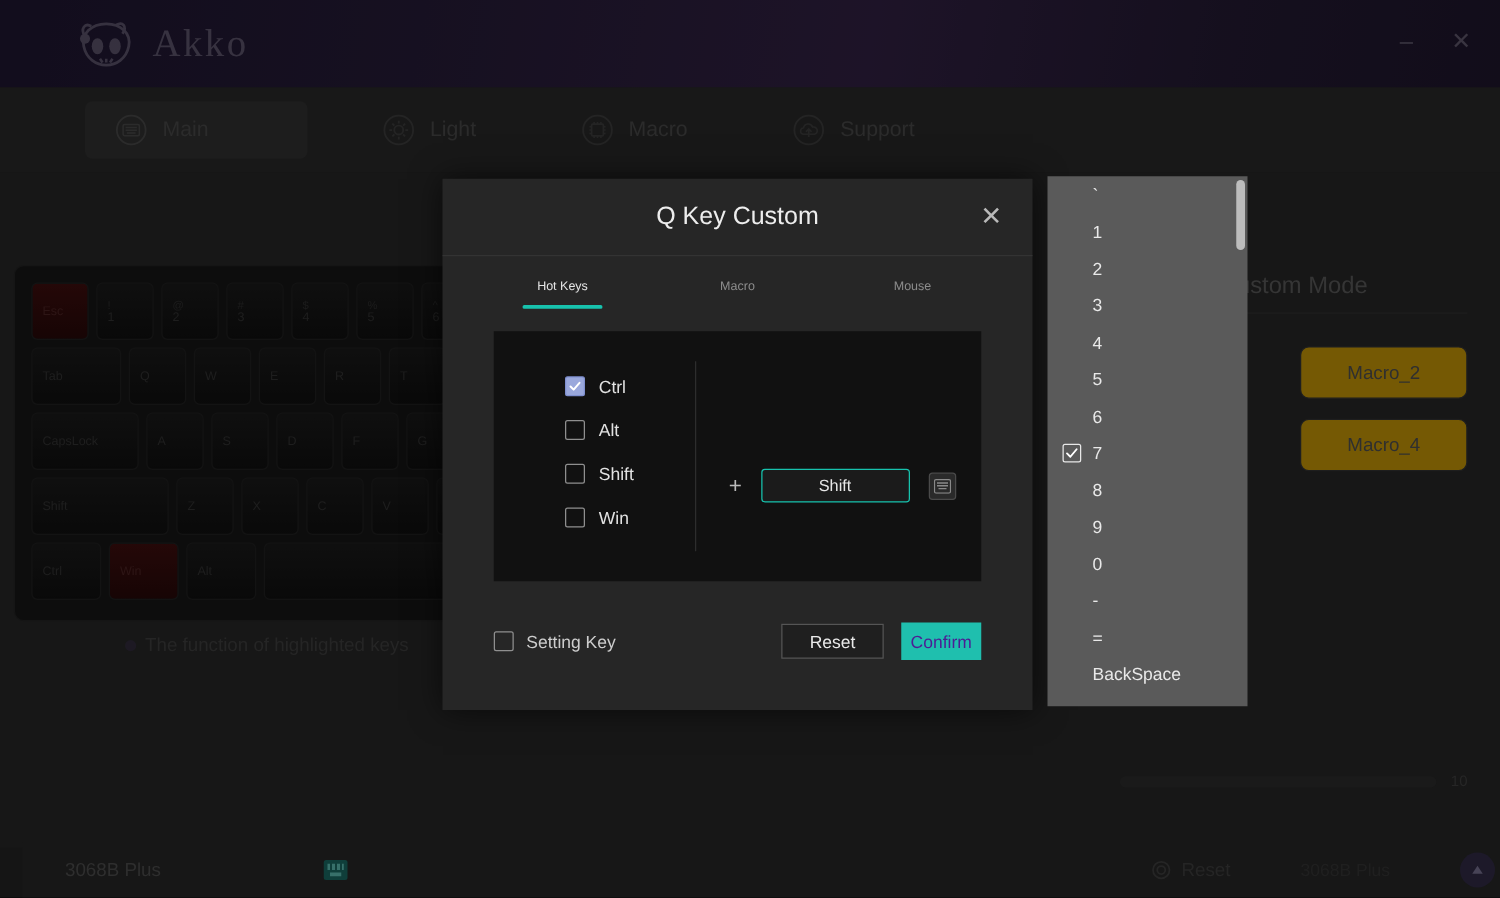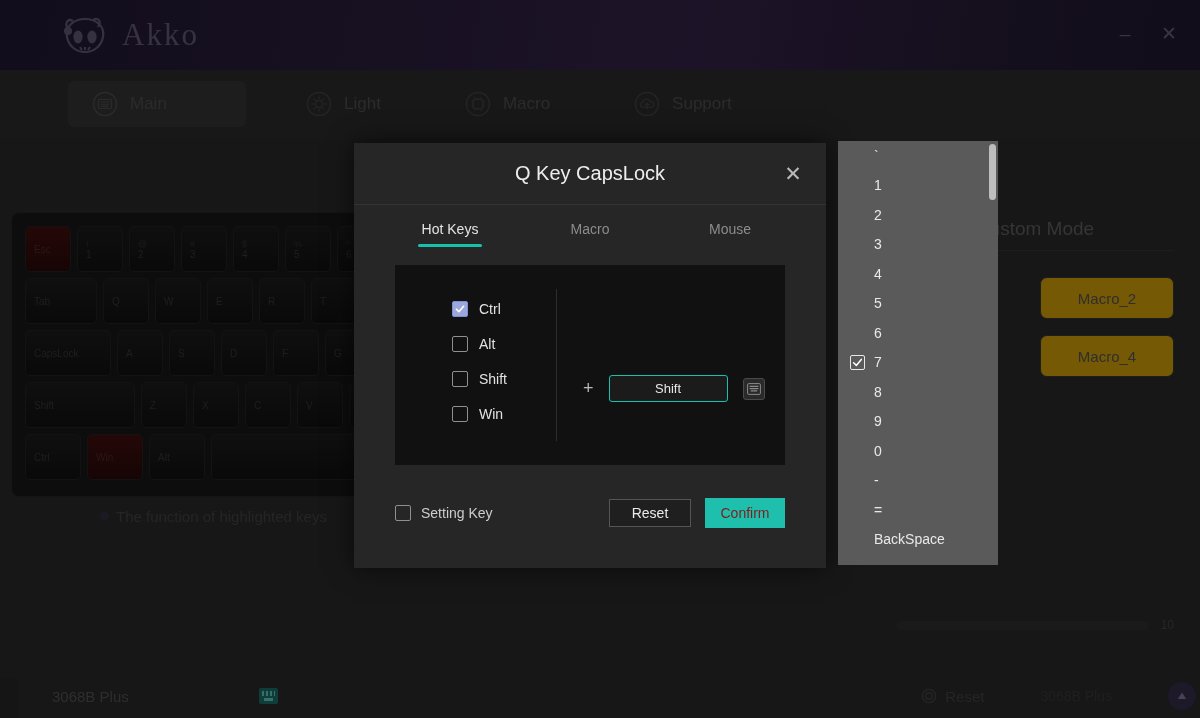--- a/index.html
+++ b/index.html
@@ -151,21 +151,21 @@
     border-bottom: 1px solid #333;
   }
   .modal-title { color: #ededed; font-size: 20px; }
   .modal-close {
     position: absolute; right: 20px; top: 50%; transform: translateY(-50%);
     width: 26px; height: 26px; display: flex; align-items: center; justify-content: center;
     color: #b9b9b9; font-size: 21px; line-height: 1;
   }
   .modal-tabs { display: flex; padding: 0 26px; height: 48px; align-items: center; }
   .m-tab {
-    flex: 1; text-align: left; color: #8c8c8c; font-size: 14px;
+    flex: 1; text-align: left; color: #8c8c8c; font-size: 10px;
     position: relative; height: 48px; display: flex; align-items: center; justify-content: center;
   }
   .m-tab.active { color: #e4e4e4; }
   .m-tab.active::after {
     content: ""; position: absolute; bottom: 6px; left: 50%; transform: translateX(-50%);
     width: 64px; height: 3px; background: #17c2ad; border-radius: 2px;
   }
   .m-inner {
     margin: 12px 41px 0 41px; height: 200px; background: #111111;
     position: relative;
@@ -200,21 +200,21 @@
     display: flex; align-items: center;
   }
   .disable-row { display: flex; align-items: center; gap: 10px; }
   .disable-label { color: #cdcdcd; font-size: 14px; }
   .foot-btns { margin-left: auto; display: flex; align-items: center; gap: 14px; }
   .btn-reset {
     width: 82px; height: 28px; border: 1px solid #555; background: #1f1f1f;
     color: #eaeaea; font-size: 14px; display: flex; align-items: center; justify-content: center;
   }
   .btn-confirm {
-    width: 80px; height: 30px; background: #1fbfae; color: #7f1d1d; font-size: 14px;
+    width: 64px; height: 30px; background: #1fbfae; color: #4c1d95; font-size: 14px;
     display: flex; align-items: center; justify-content: center;
   }
 
   
   .dropdown {
     position: absolute; left: 838px; top: 141px; width: 160px; height: 424px;
     background: #5a5a5a; overflow: hidden;
   }
   .dd-list { position: absolute; left: 0; top: 0; right: 0; }
   .dd-item {
@@ -474,21 +474,21 @@
           <path d="M7 3.6 L11.2 10 H2.8 Z" fill="#8e86ad"></path>
         </svg>
       </div>
     </div>
   </div>
 
   <div class="scrim"></div>
 
   <div class="modal">
     <div class="modal-head">
-      <div class="modal-title">Q Key CapsLock</div>
+      <div class="modal-title">Q Key Custom</div>
       <div class="modal-close">✕</div>
     </div>
 
     <div class="modal-tabs" id="modal-tabs">
         <div class="m-tab active">Hot Keys</div>
         <div class="m-tab">Macro</div>
         <div class="m-tab">Mouse</div>
       </div>
 
     <div class="m-inner">

